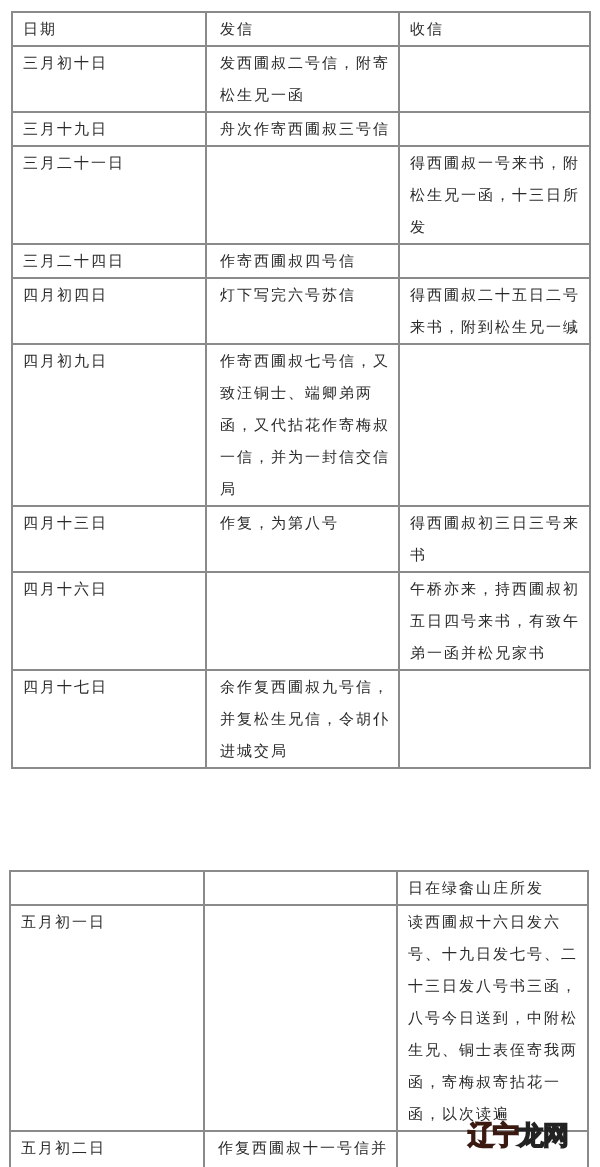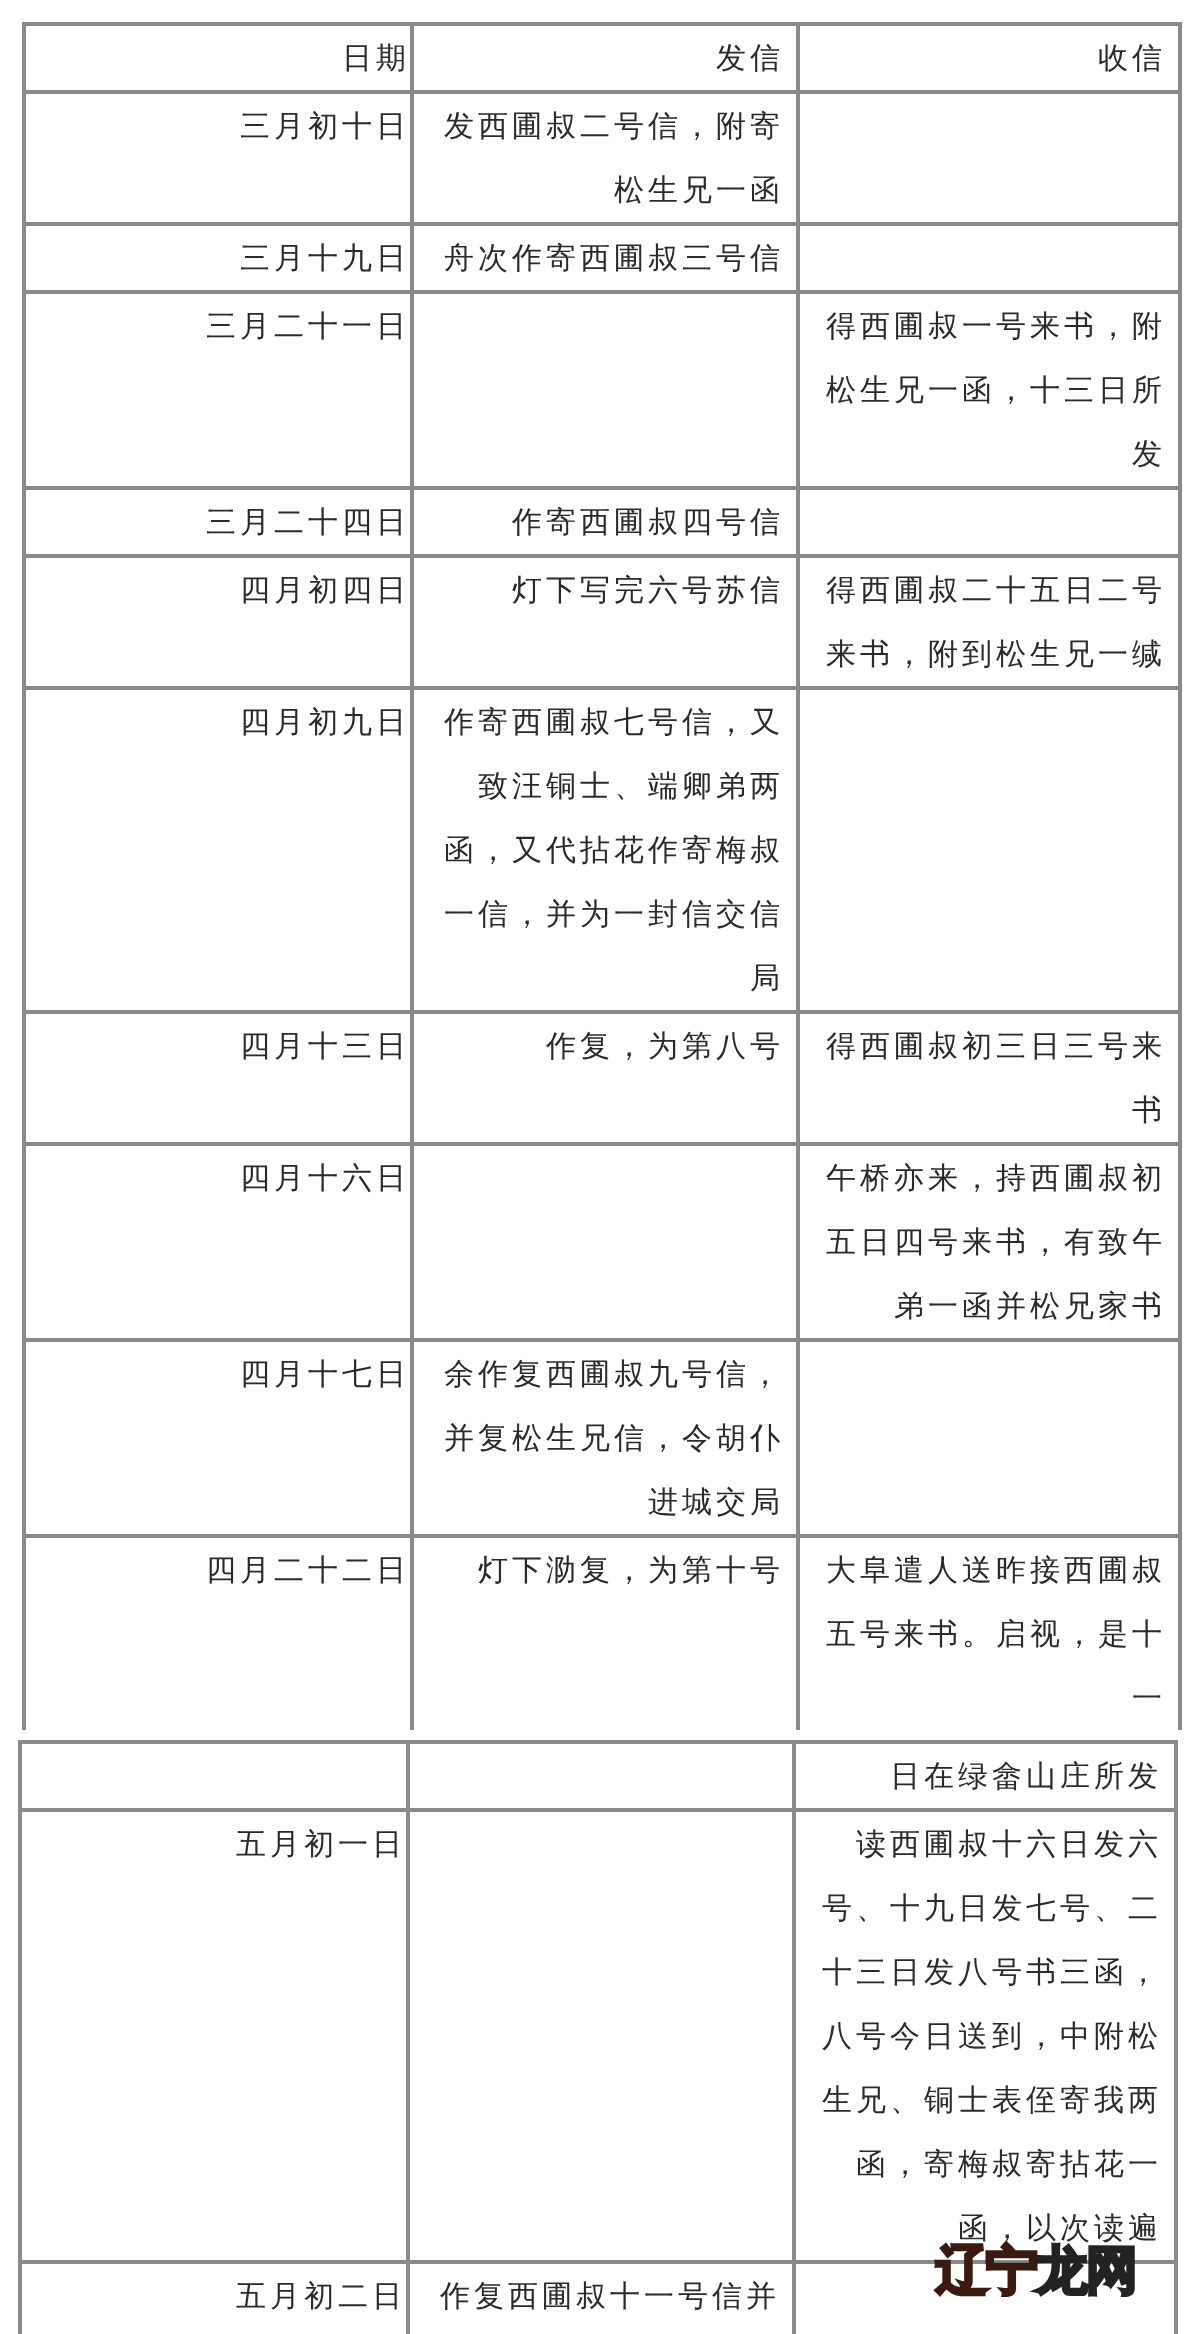--- a/index.html
+++ b/index.html
@@ -1,21 +1,21 @@
 <!DOCTYPE html>
 <html><head>
 <meta charset="utf-8">
 <style>
   html, body { margin: 0; padding: 0; background: #ffffff; }
   body { width: 600px; height: 1167px; position: relative; overflow: hidden;
          font-family: "DejaVu Serif", "Liberation Serif", serif; color: #2a2a2a; }
   .tbl { position: absolute; border-collapse: collapse; table-layout: fixed; }
   .tbl td { border: 2px solid #8a8a8a; vertical-align: top; padding: 0 0 0 10px;
             font-size: 15px; line-height: 32px; letter-spacing: 2px; box-sizing: border-box;
-            word-break: break-all; text-align: right; }
+            word-break: break-all; }
   .tbl td.c1 { width: 194px; }
   .tbl td.c2 { width: 193px; padding-right: 6px; padding-left: 13px; }
   .tbl td.c3 { width: 191px; padding-right: 6px; }
   #t1 { left: 11px; top: 11px; width: 578px; }
   #t1 tr.last td { border-bottom: none; }
   #t2 { left: 9px; top: 870px; width: 580px; }
   .watermark { position: absolute; left: 468px; top: 1118px; font-size: 26px; font-weight: bold;
                font-family: "DejaVu Sans", "Liberation Sans", sans-serif; letter-spacing: -1px; }
   .wm-red { color: #4c1d95; margin-top: 35px; -webkit-text-stroke: 1.5px #3a1a10; }
   .wm-white { color: #ffffff; font-family: Liberation Serif, serif; -webkit-text-stroke: 1.5px #222222; }
@@ -68,25 +68,20 @@
   <tr style="height:96px">
     <td class="c1">四月十六日</td>
     <td class="c2"></td>
     <td class="c3">午桥亦来，持西圃叔初五日四号来书，有致午弟一函并松兄家书</td>
   </tr>
   <tr style="height:96px">
     <td class="c1">四月十七日</td>
     <td class="c2">余作复西圃叔九号信，并复松生兄信，令胡仆进城交局</td>
     <td class="c3"></td>
   </tr>
-  <tr class="last" style="height:52px">
-    <td class="c1">四月二十二日</td>
-    <td class="c2">灯下泐复，为第十号</td>
-    <td class="c3">大阜遣人送昨接西圃叔五号来书。启视，是十一</td>
-  </tr>
 </tbody>
   </table>
 
 <table class="tbl" id="t2">
   <tbody>
       <tr style="height:33px">
     <td class="c1"></td>
     <td class="c2"></td>
     <td class="c3">日在绿畲山庄所发</td>
   </tr>

